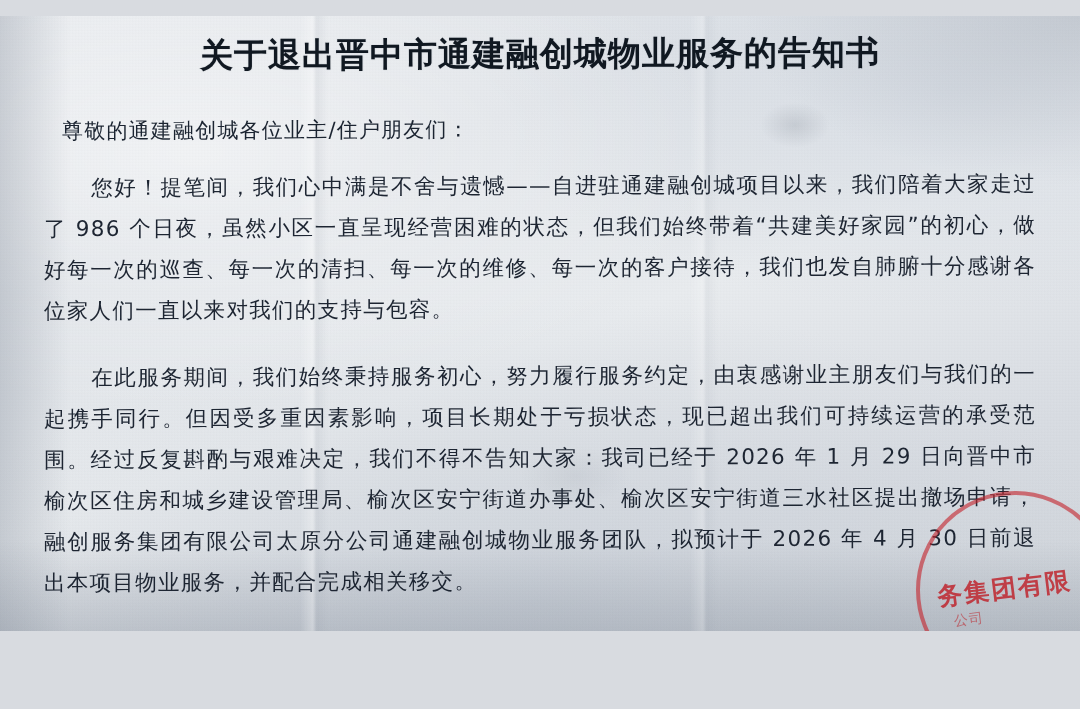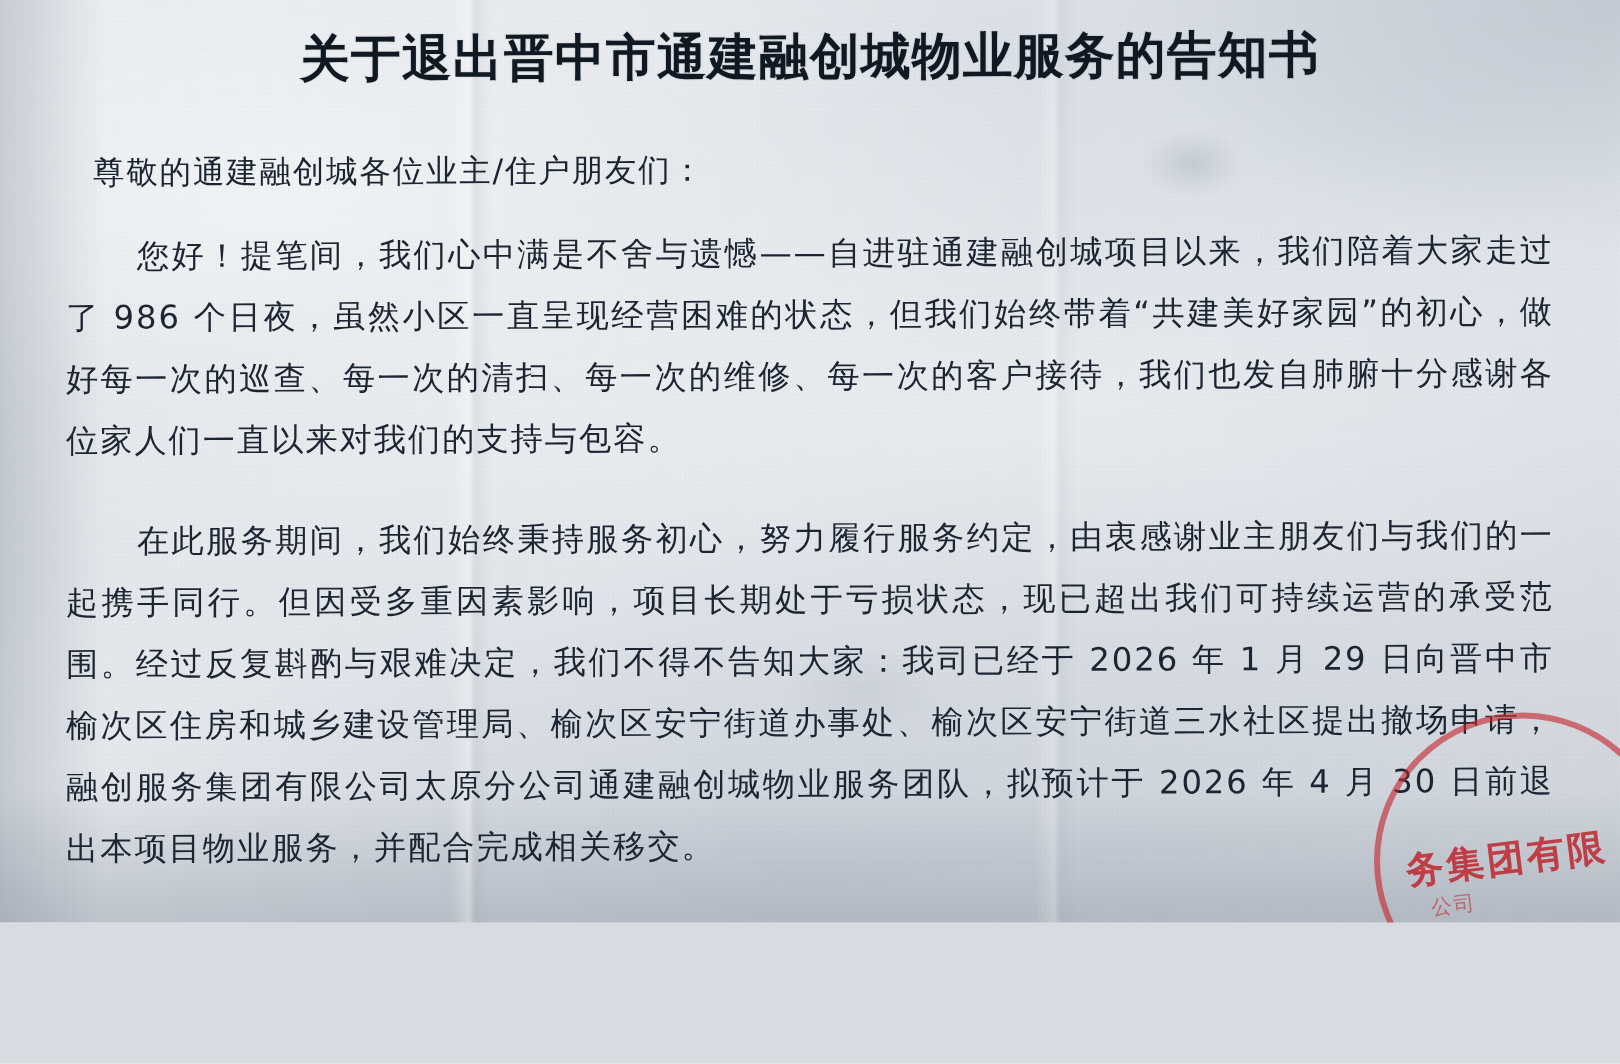--- a/index.html
+++ b/index.html
@@ -18,20 +18,21 @@
   #paper {
     position: relative;
     width: 1080px;
     height: 615px;
     overflow: hidden;
     background:
       radial-gradient(ellipse 70% 60% at 18% 22%, rgba(255,255,255,0.55), rgba(255,255,255,0) 70%),
       radial-gradient(ellipse 60% 50% at 88% 12%, rgba(214,220,228,0.75), rgba(255,255,255,0) 72%),
       radial-gradient(ellipse 80% 70% at 50% 95%, rgba(196,203,212,0.55), rgba(255,255,255,0) 70%),
       linear-gradient(160deg, #e7eaee 0%, #dfe3e8 28%, #e9ecef 52%, #d9dde3 78%, #cfd4da 100%);
+    margin-top: 16px;
   }
 
   
   .grain {
     position: absolute;
     inset: 0;
     pointer-events: none;
     background:
       repeating-linear-gradient(0deg, rgba(0,0,0,0.012) 0px, rgba(0,0,0,0.012) 1px, rgba(255,255,255,0.012) 2px, rgba(255,255,255,0.012) 3px),
       repeating-linear-gradient(90deg, rgba(0,0,0,0.010) 0px, rgba(0,0,0,0.010) 1px, rgba(255,255,255,0.010) 2px, rgba(255,255,255,0.010) 3px);

